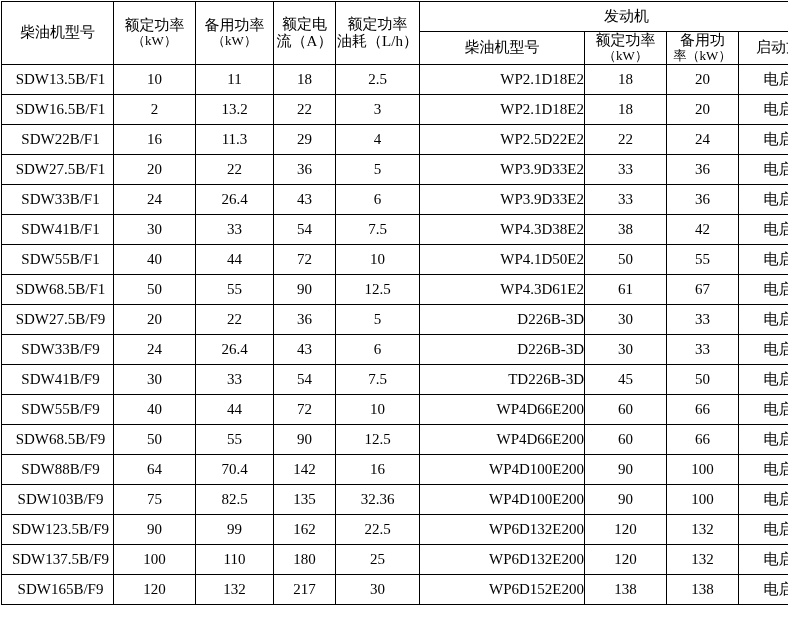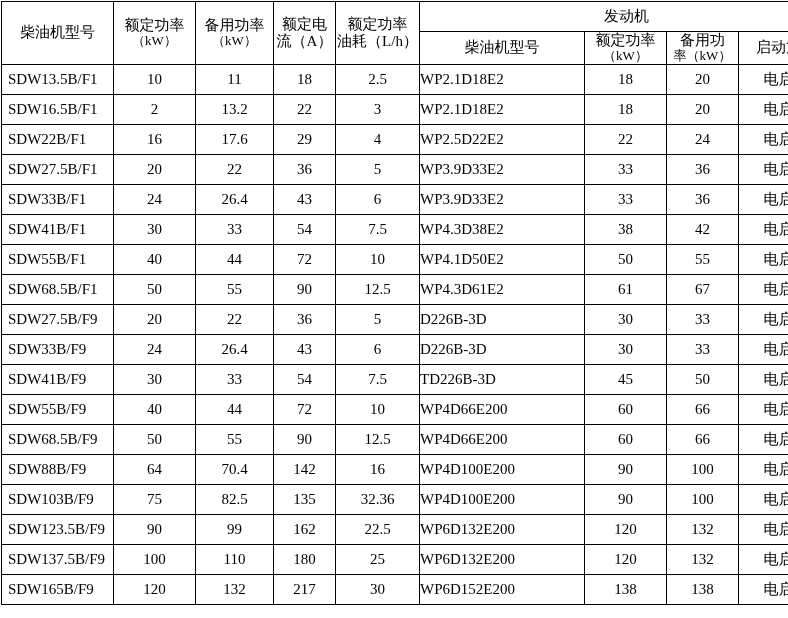--- a/index.html
+++ b/index.html
@@ -46,26 +46,26 @@
   col.c1 { width: 82px; }
   col.c2 { width: 78px; }
   col.c3 { width: 62px; }
   col.c4 { width: 84px; }
   col.c5 { width: 165px; }
   col.c6 { width: 82px; }
   col.c7 { width: 72px; }
   col.c8 { width: 95px; }
 
   td.model-col {
-    text-align: left;
+    text-align: center;
     padding-left: 6px;
     font-size: 15px;
   }
   td.engine-col {
-    text-align: left;
+    text-align: right;
     font-size: 15px;
   }
   .group-head {
     height: 26px;
     font-size: 15px;
   }
   .tall-head {
     height: 76px;
   }
 </style>
@@ -143,21 +143,21 @@
         <td>22</td>
         <td>3</td>
         <td class="engine-col">WP2.1D18E2</td>
         <td>18</td>
         <td>20</td>
         <td>电启动</td>
       </tr>
       <tr>
         <td class="model-col">SDW22B/F1</td>
         <td>16</td>
-        <td>17.6</td>
+        <td>11.3</td>
         <td>29</td>
         <td>4</td>
         <td class="engine-col">WP2.5D22E2</td>
         <td>22</td>
         <td>24</td>
         <td>电启动</td>
       </tr>
       <tr>
         <td class="model-col">SDW27.5B/F1</td>
         <td>20</td>

